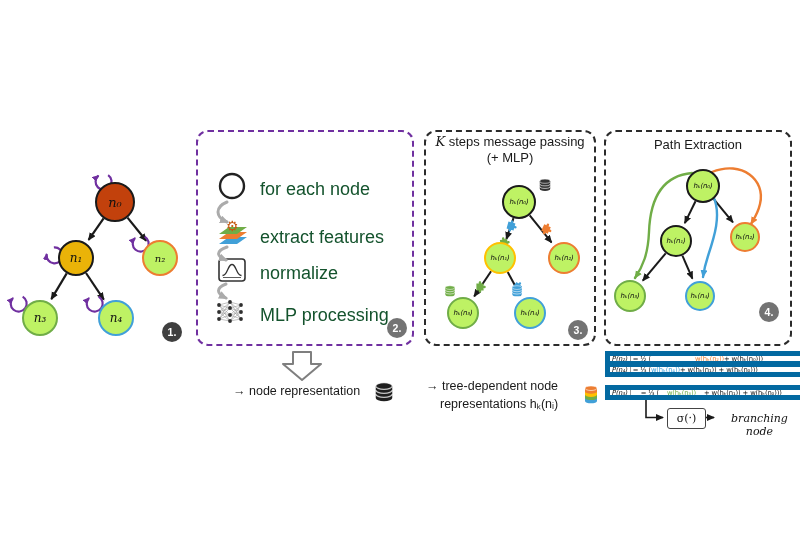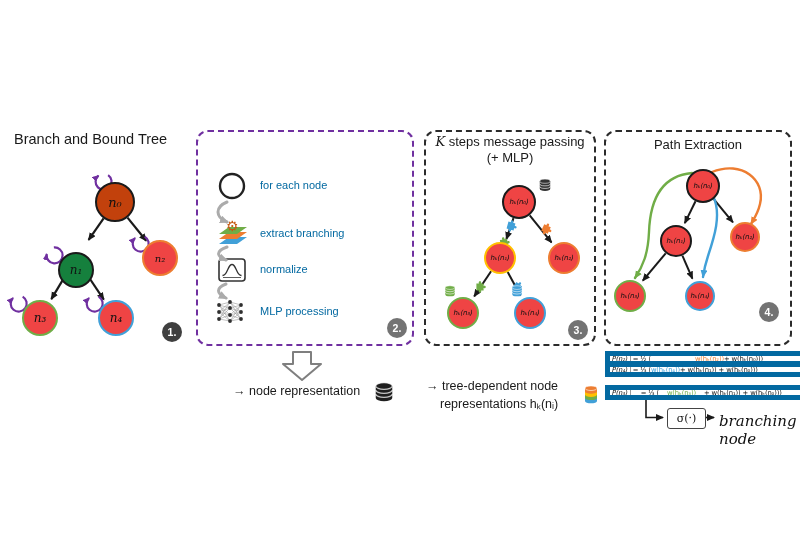--- a/index.html
+++ b/index.html
@@ -4,44 +4,44 @@
 <style>
   html,body { margin:0; padding:0; background:#fff; }
   .canvas { position:relative; width:800px; height:536px; background:#ffffff;
             font-family:"Liberation Sans", sans-serif; overflow:hidden; }
   .overlay { position:absolute; left:0; top:0; pointer-events:none; }
   .panel { position:absolute; border-radius:12px; box-sizing:border-box; background:transparent; }
   .panel.purple { border:2px dashed #7030A0; }
   .panel.dark   { border:2px dashed #2b2b2b; }
   .ptitle { position:absolute; font-size:13px; color:#1a1a1a; text-align:center; font-weight:500; }
   .ptitle.purple { color:#7030A0; }
-  .node { position:absolute; border-radius:50%; background:#ef4444; box-sizing:border-box;
+  .node { position:absolute; border-radius:50%; background:#bef264; box-sizing:border-box;
           display:flex; align-items:center; justify-content:center;
           font-family:"DejaVu Serif", serif; font-style:italic; color:#111; }
   .node.small { font-family:"DejaVu Sans", sans-serif; font-size:7px; letter-spacing:-0.2px; }
   .badge { position:absolute; width:20px; height:20px; border-radius:50%; background:#737373;
            color:#fff; font-size:10.5px; font-weight:bold; display:flex; align-items:center;
            justify-content:center; font-family:"Liberation Sans", sans-serif; }
   .badge.dark { background:#3f3f3f; }
-  .steplabel { position:absolute; font-size:11px; color:#0369a1; }
+  .steplabel { position:absolute; font-size:18px; color:#14532d; }
   .caption { position:absolute; font-size:12px; color:#1a1a1a; }
   .result { position:absolute; font-size:12.5px; font-weight:400; color:#1a1a1a; }
   .eqrow { position:absolute; left:605px; width:212px; height:15px; border:5px solid #0369a1;
            background:#fff; box-sizing:border-box; display:flex; align-items:center;
            font-family:"DejaVu Sans", sans-serif; font-size:6.8px; letter-spacing:-0.15px;
            white-space:nowrap; overflow:hidden; color:#111; }
   .eq-lhs { border-right:1px solid #999; padding:0 2px 0 2px; margin-right:2px; height:100%;
             display:flex; align-items:center; font-style:italic; }
   .t-orange { color:#ED7D31;padding-left:44px; } .t-green { color:#70AD47; } .t-blue { color:#41A0D8; }
   .sigma-box { position:absolute; left:667px; top:408px; width:37px; height:19px;
                border:1.2px solid #444; border-radius:3px; background:#fff; display:flex;
                align-items:center; justify-content:center; font-family:"DejaVu Serif", serif;
                font-size:11px; color:#111; }
   .branching { position:absolute; left:719px; top:412px; font-family:"DejaVu Serif", serif;
-               font-style:italic; font-size:15px; color:#111; }
+               font-style:italic; font-size:11px; color:#111;text-align:center; }
 </style>
 </head>
 <body>
 
 <div class="canvas">
 
   <div class="panel purple" style="left:196px;top:130px;width:218px;height:216px;"></div>
   <div class="panel dark" style="left:424px;top:130px;width:172px;height:216px;"></div>
   <div class="panel dark" style="left:604px;top:130px;width:188px;height:216px;"></div>
 
@@ -171,40 +171,39 @@
       <path d="M 713 196 C 722 214 714 238 708 256 C 705 265 704 270 703 277" stroke="#41A0D8" marker-end="url(#mBl)"></path>
       <path d="M 712 172 C 742 160 766 180 760 204 C 758 213 754 219 751 224" stroke="#ED7D31" marker-end="url(#mO)"></path>
     </g>
 
     <g fill="none" stroke="#1a1a1a" stroke-width="1.6">
       <path d="M 646 396 V 417.5 H 663" marker-end="url(#mB)"></path>
       <path d="M 705 417.5 H 714" marker-end="url(#mB)"></path>
     </g>
   </svg>
 
-  <div class="ptitle" style="left:14px;top:131px;width:200px;text-align:left;font-size:14.5px;">Branch and Bound Tree</div>
   <div class="node" style="left:95px;top:182px;width:40px;height:40px;background:#c2410c;border:2.5px solid #1a1a1a;font-size:13px;">
       <span>n₀</span>
     </div>
-  <div class="node" style="left:58px;top:252px;width:36px;height:36px;background:#15803d;border:2.5px solid #1a1a1a;font-size:12px;">
+  <div class="node" style="left:58px;top:240px;width:36px;height:36px;background:#eab308;border:2.5px solid #1a1a1a;font-size:12px;">
       <span>n₁</span>
     </div>
   <div class="node" style="left:142px;top:240px;width:36px;height:36px;border:2.5px solid #ED7D31;font-size:10px;">
       <span>n₂</span>
     </div>
   <div class="node" style="left:22px;top:300px;width:36px;height:36px;border:2.5px solid #70AD47;font-size:12px;">
       <span>n₃</span>
     </div>
   <div class="node" style="left:98px;top:300px;width:36px;height:36px;border:2.5px solid #41A0D8;font-size:12px;">
       <span>n₄</span>
     </div>
   <div class="badge dark" style="left:162px;top:322px;">1.</div>
 
   <div class="steplabel" style="left:260px;top:179px;">for each node</div>
-  <div class="steplabel" style="left:260px;top:227px;">extract branching</div>
+  <div class="steplabel" style="left:260px;top:227px;">extract features</div>
   <div class="steplabel" style="left:260px;top:263px;">normalize</div>
   <div class="steplabel" style="left:260px;top:305px;">MLP processing</div>
   <div class="badge" style="left:387px;top:318px;">2.</div>
   <div class="result" style="left:233px;top:384px;">→ node representation</div>
 
   <div class="ptitle" style="left:424px;top:134px;width:172px;">
     <span style="font-family:'DejaVu Serif',serif;font-style:italic;">K</span><span> steps message passing</span>
   </div>
   <div class="ptitle" style="left:424px;top:150px;width:172px;">(+ MLP)</div>
   <div class="node small" style="left:502px;top:185px;width:34px;height:34px;border:2.5px solid #1a1a1a;">

